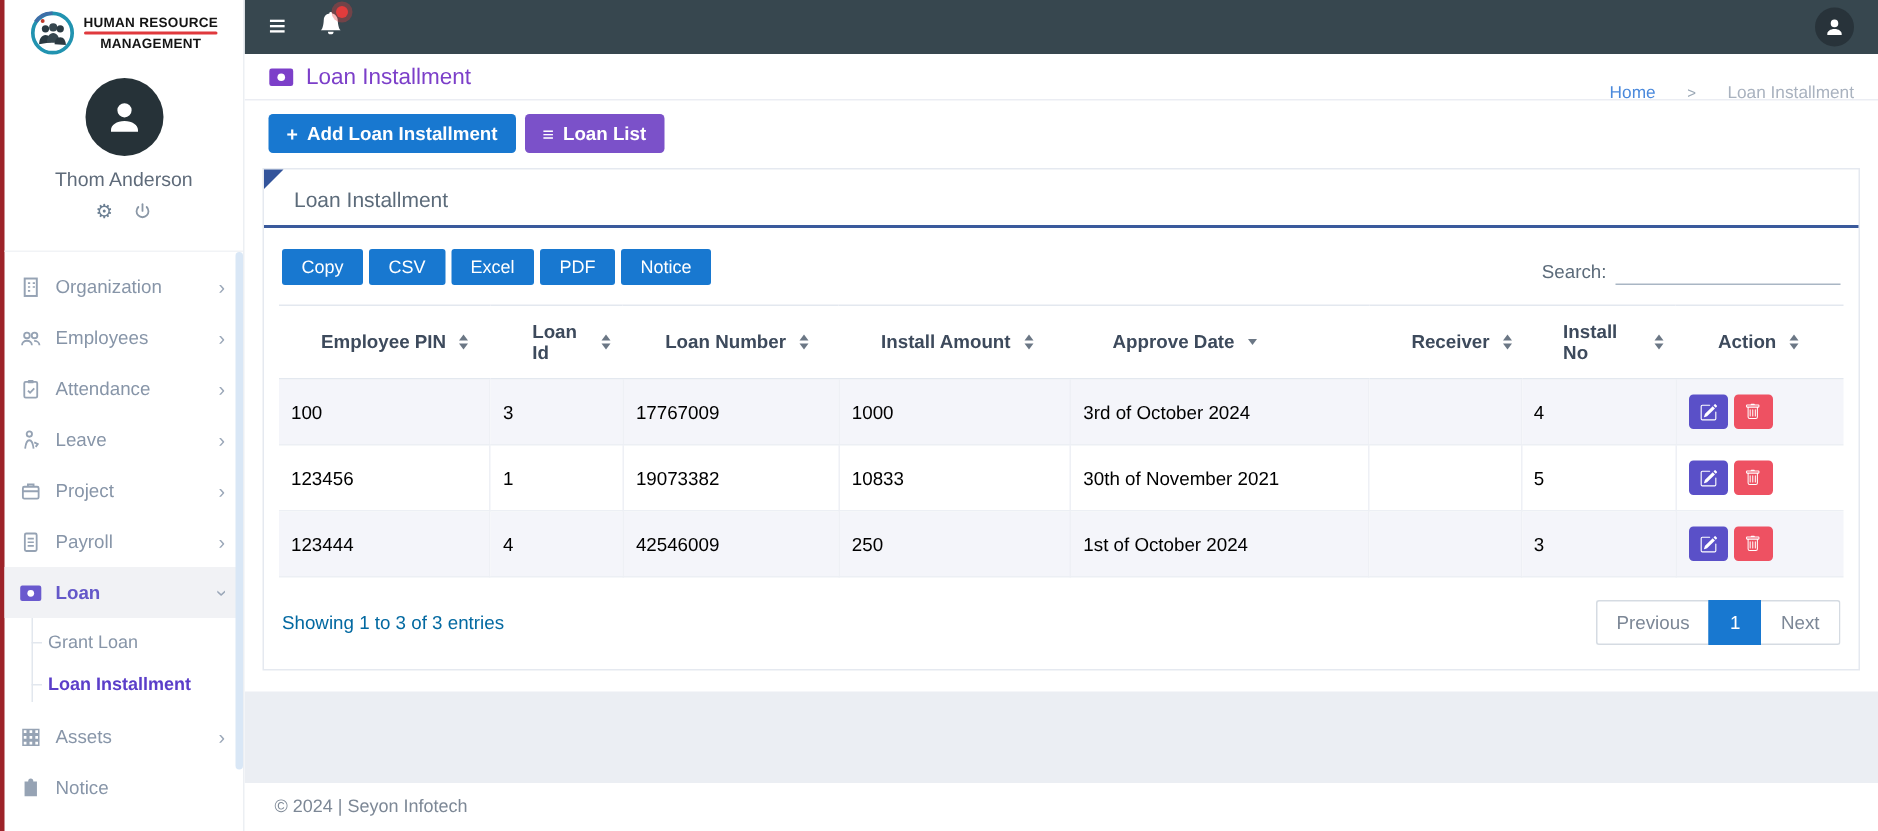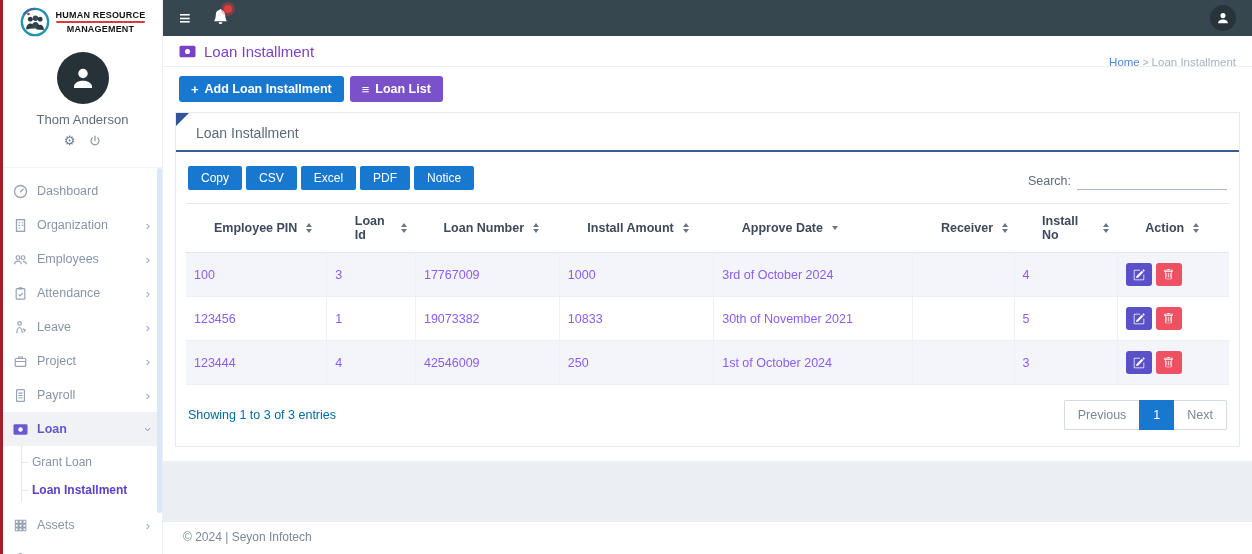--- a/index.html
+++ b/index.html
@@ -39,21 +39,21 @@
   .hamburger { color:#fff; font-size:20px; line-height:1; cursor:pointer; margin-right:22px; }
   .bell-wrap { position:relative; cursor:pointer; }
   .bell-dot { position:absolute; top:-4px; right:-4px; width:8px; height:8px; border-radius:50%;
               background:#e23c3c; box-shadow:0 0 0 3px rgba(226,60,60,.35); }
   .topbar-spacer { flex:1; }
   .avatar-sm { width:26px; height:26px; border-radius:50%; background:#28333a; display:flex; align-items:center; justify-content:center; cursor:pointer; }
 
   .titlebar { height:31px; display:flex; align-items:center; justify-content:space-between;
               padding:0 16px; border-bottom:1px solid #ebedf3; }
   .page-title { display:flex; align-items:center; gap:8px; color:#7c3fc9; font-size:15px; font-weight:500; }
-  .breadcrumb { font-size:11.5px; color:#a9b2bf; display:flex; align-items:center; gap:3px;margin-top:22px; }
+  .breadcrumb { font-size:11.5px; color:#a9b2bf; display:flex; align-items:center; gap:21px;margin-top:22px; }
   .breadcrumb a { color:#4a89dc; text-decoration:none; cursor:pointer; }
   .crumb-sep { color:#9aa7b5; font-size:10px; }
 
   .actionbar { display:flex; gap:6px; padding:9px 16px 8px; }
   .btn { border:none; border-radius:3px; color:#fff; font-size:12.5px; font-weight:600;
          padding:6px 12px; cursor:pointer; display:inline-flex; align-items:center; gap:6px;
          font-family:"Liberation Sans", sans-serif; }
   .btn-add { background:#1878d0; }
   .btn-list { background:#7b51c9; }
   .btn .bi { font-size:13px; font-weight:700; line-height:1; }
@@ -68,21 +68,21 @@
   .export-group { display:flex; gap:4px; }
   .btn-export { background:#1878d0; color:#fff; border:none; border-radius:2px; font-size:12px;
                 padding:5px 13px; cursor:pointer; font-family:"Liberation Sans", sans-serif; }
   .search-box { display:flex; align-items:center; gap:6px; color:#5c6b7a; font-size:12.5px; }
   .search-box input { border:none; border-bottom:1px solid #a9b6c4; width:150px; height:18px;
                       font-size:12px; outline:none; background:transparent; }
 
   table.grid { width:100%; border-collapse:collapse; margin-top:13px; table-layout:fixed; }
   .grid th { text-align:left; font-size:12.5px; font-weight:700; color:#3d4a5c;
              padding:10px 8px; border-top:1px solid #e3e8ef; border-bottom:1px solid #e3e8ef; cursor:pointer; }
-  .grid td { font-size:12.5px; color:#8b5cf6; padding:10px 8px; border-bottom:1px solid #eceff4;
+  .grid td { font-size:12.5px; color:#000000; padding:10px 8px; border-bottom:1px solid #eceff4;
              border-right:1px solid #eef0f5; overflow:hidden; white-space:nowrap; }
   .grid td:last-child { border-right:none; }
   .grid tbody tr:nth-child(odd) { background:#f4f5fa; }
   .th-inner { display:inline-flex; align-items:center; gap:9px;padding-left:20px; }
   .sort-both { display:inline-flex; flex-direction:column; gap:2px; }
   .tri-up { width:0; height:0; border-left:3.5px solid transparent; border-right:3.5px solid transparent; border-bottom:4px solid #6b7785; }
   .tri-dn { width:0; height:0; border-left:3.5px solid transparent; border-right:3.5px solid transparent; border-top:4px solid #6b7785; }
   .action-cell { display:flex; gap:4px; }
   .act-btn { width:26px; height:23px; border:none; border-radius:3px; display:inline-flex;
              align-items:center; justify-content:center; cursor:pointer; }
@@ -138,27 +138,20 @@
         <svg width="12" height="12" viewBox="0 0 16 16" style="cursor:pointer">
           <path d="M8 1.5v6" stroke="#8a97a6" stroke-width="1.6" fill="none" stroke-linecap="round"></path>
           <path d="M4.3 4a5.3 5.3 0 1 0 7.4 0" stroke="#8a97a6" stroke-width="1.6" fill="none" stroke-linecap="round"></path>
         </svg>
       </div>
     </div>
 
     <nav class="menu">
       <div class="menu-item">
         <svg width="15" height="15" viewBox="0 0 16 16">
-          <circle cx="8" cy="8" r="6.4" fill="none" stroke="#96a3b4" stroke-width="1.4"></circle>
-          <path d="M8 8.5 11 5.5" stroke="#96a3b4" stroke-width="1.4" fill="none" stroke-linecap="round"></path>
-        </svg>
-        <span class="mi-label">Dashboard</span>
-      </div>
-      <div class="menu-item">
-        <svg width="15" height="15" viewBox="0 0 16 16">
           <rect x="3.7" y="1.8" width="8.6" height="12.4" fill="none" stroke="#96a3b4" stroke-width="1.4"></rect>
           <path d="M6 5h1.6M6 7.8h1.6M6 10.6h1.6M9.4 5H11M9.4 7.8H11" stroke="#96a3b4" stroke-width="1.2"></path>
         </svg>
         <span class="mi-label">Organization</span>
         <span class="chev">›</span>
       </div>
       <div class="menu-item">
         <svg width="15" height="15" viewBox="0 0 16 16">
           <circle cx="5.3" cy="6" r="2" fill="none" stroke="#96a3b4" stroke-width="1.3"></circle>
           <circle cx="10.7" cy="6" r="2" fill="none" stroke="#96a3b4" stroke-width="1.3"></circle>

